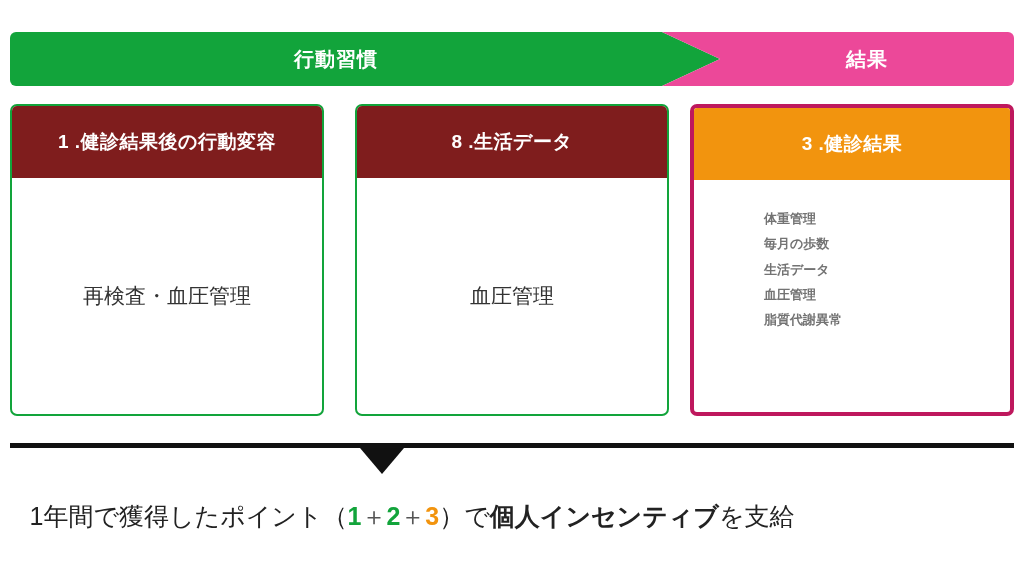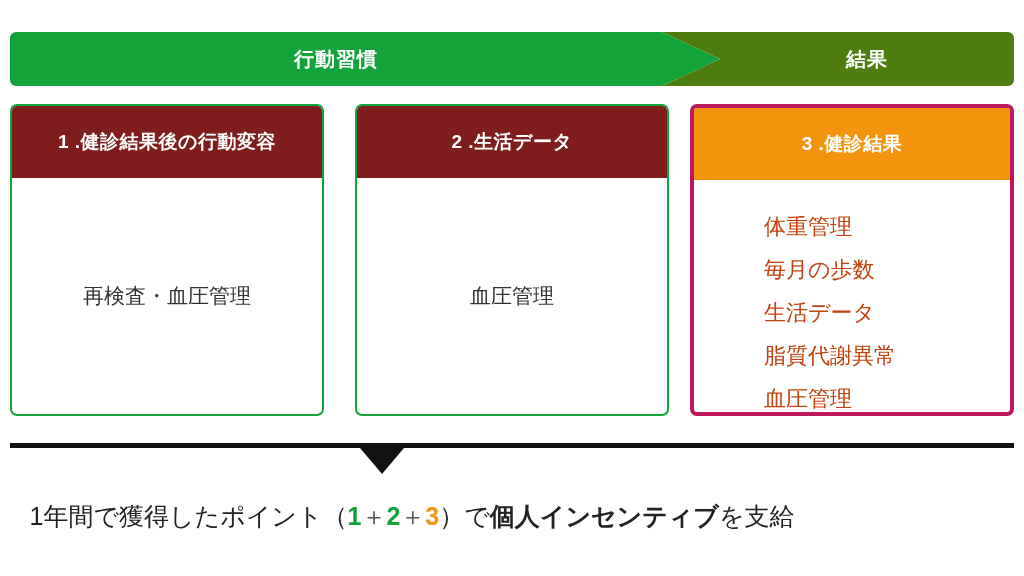--- a/index.html
+++ b/index.html
@@ -39,21 +39,21 @@
     display: flex;
     align-items: center;
     justify-content: center;
   }
   .banner-orange {
     position: absolute;
     left: 652px;
     top: 0;
     width: 352px;
     height: 54px;
-    background: #4d7c0f;
+    background: #ec4899;
     border-radius: 0 6px 6px 0;
     clip-path: polygon(0 0, 100% 0, 100% 100%, 0 100%, 58px 50%);
     display: flex;
     align-items: center;
     justify-content: center;
   }
   .banner-green .banner-label { margin-right: 58px; }
   .banner-orange .banner-label { margin-left: 58px; }
   .banner-label {
     color: #ffffff;
@@ -109,23 +109,24 @@
     justify-content: flex-start;
     padding: 26px 0 0 70px;
     box-sizing: border-box;
   }
   .card-list {
     margin: 0;
     padding: 0;
     list-style: none;
   }
   .card-list li {
-    font-size: 22px;
-    color: #c2410c;
+    font-size: 13px;
+    color: #737373;
     line-height: 1.95;
+    font-weight: bold;
   }
 
   
   .rule {
     position: absolute;
     left: 10px;
     top: 443px;
     width: 1004px;
     height: 5px;
     background: #111111;
@@ -172,33 +173,33 @@
       <span class="banner-label">結果</span>
     </div>
   </div>
 
   <div class="card green" id="card-1">
     <div class="card-header">1 .健診結果後の行動変容</div>
     <div class="card-body">再検査・血圧管理</div>
   </div>
 
   <div class="card green" id="card-2">
-    <div class="card-header">2 .生活データ</div>
+    <div class="card-header">8 .生活データ</div>
     <div class="card-body">血圧管理</div>
   </div>
 
   <div class="card orange" id="card-3">
     <div class="card-header">3 .健診結果</div>
     <div class="card-body list">
       <ul class="card-list">
         <li>体重管理</li>
         <li>毎月の歩数</li>
         <li>生活データ</li>
+        <li>血圧管理</li>
         <li>脂質代謝異常</li>
-        <li>血圧管理</li>
       </ul>
     </div>
   </div>
 
   <div class="rule"></div>
   <div class="down-arrow"></div>
 
   <div class="footer">
     <span>1年間で獲得したポイント（</span><span class="num1">1</span><span class="plus">＋</span><span class="num2">2</span><span class="plus">＋</span><span class="num3">3</span><span class="paren">）で</span><span class="strong">個人インセンティブ</span><span>を支給</span>
   </div>

